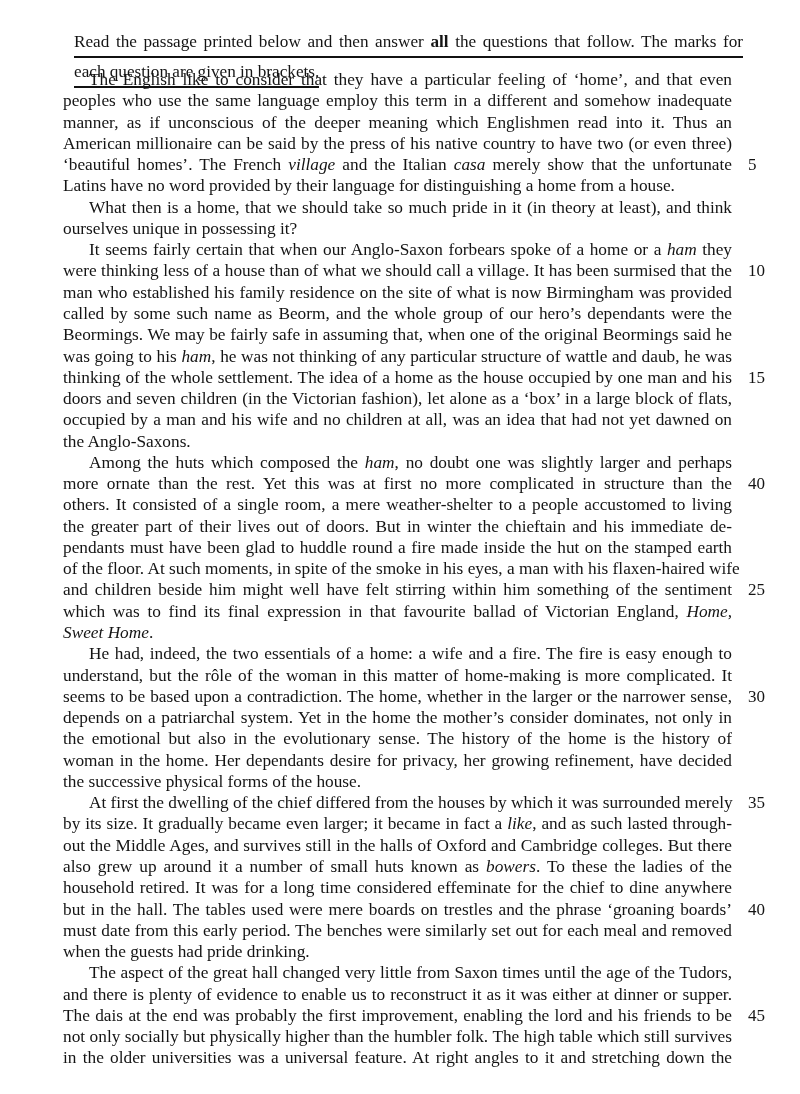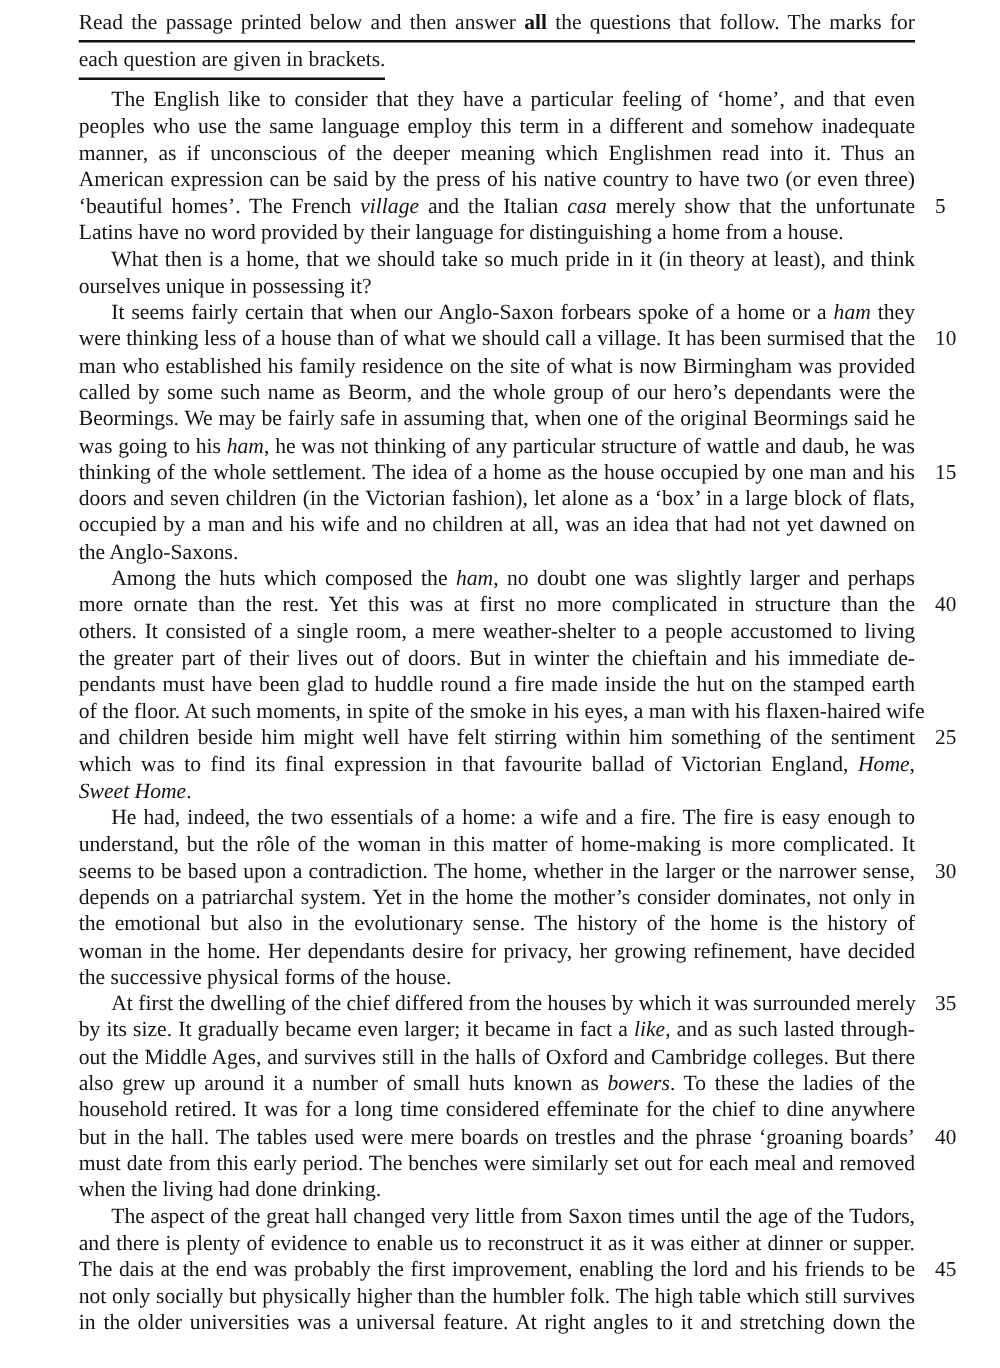--- a/index.html
+++ b/index.html
@@ -12,30 +12,30 @@
   .instr .ln { display: block; border-bottom: 2px solid #111; }
   .instr .ln1 { text-align-last: justify; }
   .instr .ln2 { display: inline-block; }
   i { font-style: italic; }
   b { font-weight: bold; }
 </style>
 </head>
 <body>
 
 <div class="page">
-  <div class="instr" style="left: 63px; width: 669px;">
+  <div class="instr" style="left: 74px; width: 669px; margin-top: 24px;">
     <span class="ln ln1"><span>Read the passage printed below and then answer </span><b>all</b><span> the questions that follow. The marks for</span></span>
     <span class="ln ln2">each question are given in brackets.</span>
   </div>
 
   <div id="passage">
       <div style="position: absolute; top: 69px; left: 89px; width: 643px; height: 22px; line-height: 22px; font-family: &quot;Liberation Serif&quot;, serif; font-size: 17.3px; white-space: nowrap; text-align: justify; text-align-last: justify;">The English like to consider that they have a particular feeling of ‘home’, and that even</div>
       <div style="position: absolute; top: 90.27px; left: 63px; width: 669px; height: 22px; line-height: 22px; font-family: &quot;Liberation Serif&quot;, serif; font-size: 17.3px; white-space: nowrap; text-align: justify; text-align-last: justify;">peoples who use the same language employ this term in a different and somehow inadequate</div>
       <div style="position: absolute; top: 111.54px; left: 63px; width: 669px; height: 22px; line-height: 22px; font-family: &quot;Liberation Serif&quot;, serif; font-size: 17.3px; white-space: nowrap; text-align: justify; text-align-last: justify;">manner, as if unconscious of the deeper meaning which Englishmen read into it. Thus an</div>
-      <div style="position: absolute; top: 132.81px; left: 63px; width: 669px; height: 22px; line-height: 22px; font-family: &quot;Liberation Serif&quot;, serif; font-size: 17.3px; white-space: nowrap; text-align: justify; text-align-last: justify;">American expression can be said by the press of his native country to have two (or even three)</div>
+      <div style="position: absolute; top: 132.81px; left: 63px; width: 669px; height: 22px; line-height: 22px; font-family: &quot;Liberation Serif&quot;, serif; font-size: 17.3px; white-space: nowrap; text-align: justify; text-align-last: justify;">American millionaire can be said by the press of his native country to have two (or even three)</div>
       <div style="position: absolute; top: 154.08px; left: 63px; width: 669px; height: 22px; line-height: 22px; font-family: &quot;Liberation Serif&quot;, serif; font-size: 17.3px; white-space: nowrap; text-align: justify; text-align-last: justify;">‘beautiful homes’. The French <i>village</i> and the Italian <i>casa</i> merely show that the unfortunate</div>
       <div style="position: absolute; top: 154.08px; left: 748px; height: 22px; line-height: 22px; font-family: &quot;Liberation Serif&quot;, serif; font-size: 17px;">5</div>
       <div style="position: absolute; top: 175.35px; left: 63px; width: 669px; height: 22px; line-height: 22px; font-family: &quot;Liberation Serif&quot;, serif; font-size: 17.3px; white-space: nowrap; text-align: left; text-align-last: left;">Latins have no word provided by their language for distinguishing a home from a house.</div>
       <div style="position: absolute; top: 196.62px; left: 89px; width: 643px; height: 22px; line-height: 22px; font-family: &quot;Liberation Serif&quot;, serif; font-size: 17.3px; white-space: nowrap; text-align: justify; text-align-last: justify;">What then is a home, that we should take so much pride in it (in theory at least), and think</div>
       <div style="position: absolute; top: 217.89px; left: 63px; width: 669px; height: 22px; line-height: 22px; font-family: &quot;Liberation Serif&quot;, serif; font-size: 17.3px; white-space: nowrap; text-align: left; text-align-last: left;">ourselves unique in possessing it?</div>
       <div style="position: absolute; top: 239.16px; left: 89px; width: 643px; height: 22px; line-height: 22px; font-family: &quot;Liberation Serif&quot;, serif; font-size: 17.3px; white-space: nowrap; text-align: justify; text-align-last: justify;">It seems fairly certain that when our Anglo-Saxon forbears spoke of a home or a <i>ham</i> they</div>
       <div style="position: absolute; top: 260.43px; left: 63px; width: 669px; height: 22px; line-height: 22px; font-family: &quot;Liberation Serif&quot;, serif; font-size: 17.3px; white-space: nowrap; text-align: justify; text-align-last: justify;">were thinking less of a house than of what we should call a village. It has been surmised that the</div>
       <div style="position: absolute; top: 260.43px; left: 748px; height: 22px; line-height: 22px; font-family: &quot;Liberation Serif&quot;, serif; font-size: 17px;">10</div>
       <div style="position: absolute; top: 281.7px; left: 63px; width: 669px; height: 22px; line-height: 22px; font-family: &quot;Liberation Serif&quot;, serif; font-size: 17.3px; white-space: nowrap; text-align: justify; text-align-last: justify;">man who established his family residence on the site of what is now Birmingham was provided</div>
       <div style="position: absolute; top: 302.97px; left: 63px; width: 669px; height: 22px; line-height: 22px; font-family: &quot;Liberation Serif&quot;, serif; font-size: 17.3px; white-space: nowrap; text-align: justify; text-align-last: justify;">called by some such name as Beorm, and the whole group of our hero’s dependants were the</div>
@@ -67,21 +67,21 @@
       <div style="position: absolute; top: 770.91px; left: 63px; width: 669px; height: 22px; line-height: 22px; font-family: &quot;Liberation Serif&quot;, serif; font-size: 17.3px; white-space: nowrap; text-align: left; text-align-last: left;">the successive physical forms of the house.</div>
       <div style="position: absolute; top: 792.18px; left: 89px; width: 643px; height: 22px; line-height: 22px; font-family: &quot;Liberation Serif&quot;, serif; font-size: 17.3px; white-space: nowrap; text-align: justify; text-align-last: justify;">At first the dwelling of the chief differed from the houses by which it was surrounded merely</div>
       <div style="position: absolute; top: 792.18px; left: 748px; height: 22px; line-height: 22px; font-family: &quot;Liberation Serif&quot;, serif; font-size: 17px;">35</div>
       <div style="position: absolute; top: 813.45px; left: 63px; width: 669px; height: 22px; line-height: 22px; font-family: &quot;Liberation Serif&quot;, serif; font-size: 17.3px; white-space: nowrap; text-align: justify; text-align-last: justify;">by its size. It gradually became even larger; it became in fact a <i>like</i>, and as such lasted through-</div>
       <div style="position: absolute; top: 834.72px; left: 63px; width: 669px; height: 22px; line-height: 22px; font-family: &quot;Liberation Serif&quot;, serif; font-size: 17.3px; white-space: nowrap; text-align: justify; text-align-last: justify;">out the Middle Ages, and survives still in the halls of Oxford and Cambridge colleges. But there</div>
       <div style="position: absolute; top: 855.99px; left: 63px; width: 669px; height: 22px; line-height: 22px; font-family: &quot;Liberation Serif&quot;, serif; font-size: 17.3px; white-space: nowrap; text-align: justify; text-align-last: justify;">also grew up around it a number of small huts known as <i>bowers</i>. To these the ladies of the</div>
       <div style="position: absolute; top: 877.26px; left: 63px; width: 669px; height: 22px; line-height: 22px; font-family: &quot;Liberation Serif&quot;, serif; font-size: 17.3px; white-space: nowrap; text-align: justify; text-align-last: justify;">household retired. It was for a long time considered effeminate for the chief to dine anywhere</div>
       <div style="position: absolute; top: 898.53px; left: 63px; width: 669px; height: 22px; line-height: 22px; font-family: &quot;Liberation Serif&quot;, serif; font-size: 17.3px; white-space: nowrap; text-align: justify; text-align-last: justify;">but in the hall. The tables used were mere boards on trestles and the phrase ‘groaning boards’</div>
       <div style="position: absolute; top: 898.53px; left: 748px; height: 22px; line-height: 22px; font-family: &quot;Liberation Serif&quot;, serif; font-size: 17px;">40</div>
       <div style="position: absolute; top: 919.8px; left: 63px; width: 669px; height: 22px; line-height: 22px; font-family: &quot;Liberation Serif&quot;, serif; font-size: 17.3px; white-space: nowrap; text-align: justify; text-align-last: justify;">must date from this early period. The benches were similarly set out for each meal and removed</div>
-      <div style="position: absolute; top: 941.07px; left: 63px; width: 669px; height: 22px; line-height: 22px; font-family: &quot;Liberation Serif&quot;, serif; font-size: 17.3px; white-space: nowrap; text-align: left; text-align-last: left;">when the living had done drinking.</div>
+      <div style="position: absolute; top: 941.07px; left: 63px; width: 669px; height: 22px; line-height: 22px; font-family: &quot;Liberation Serif&quot;, serif; font-size: 17.3px; white-space: nowrap; text-align: left; text-align-last: left;">when the guests had pride drinking.</div>
       <div style="position: absolute; top: 962.34px; left: 89px; width: 643px; height: 22px; line-height: 22px; font-family: &quot;Liberation Serif&quot;, serif; font-size: 17.3px; white-space: nowrap; text-align: justify; text-align-last: justify;">The aspect of the great hall changed very little from Saxon times until the age of the Tudors,</div>
       <div style="position: absolute; top: 983.61px; left: 63px; width: 669px; height: 22px; line-height: 22px; font-family: &quot;Liberation Serif&quot;, serif; font-size: 17.3px; white-space: nowrap; text-align: justify; text-align-last: justify;">and there is plenty of evidence to enable us to reconstruct it as it was either at dinner or supper.</div>
       <div style="position: absolute; top: 1004.88px; left: 63px; width: 669px; height: 22px; line-height: 22px; font-family: &quot;Liberation Serif&quot;, serif; font-size: 17.3px; white-space: nowrap; text-align: justify; text-align-last: justify;">The dais at the end was probably the first improvement, enabling the lord and his friends to be</div>
       <div style="position: absolute; top: 1004.88px; left: 748px; height: 22px; line-height: 22px; font-family: &quot;Liberation Serif&quot;, serif; font-size: 17px;">45</div>
       <div style="position: absolute; top: 1026.15px; left: 63px; width: 669px; height: 22px; line-height: 22px; font-family: &quot;Liberation Serif&quot;, serif; font-size: 17.3px; white-space: nowrap; text-align: justify; text-align-last: justify;">not only socially but physically higher than the humbler folk. The high table which still survives</div>
       <div style="position: absolute; top: 1047.42px; left: 63px; width: 669px; height: 22px; line-height: 22px; font-family: &quot;Liberation Serif&quot;, serif; font-size: 17.3px; white-space: nowrap; text-align: justify; text-align-last: justify;">in the older universities was a universal feature. At right angles to it and stretching down the</div>
     </div>
 </div>
 
 </body></html>

